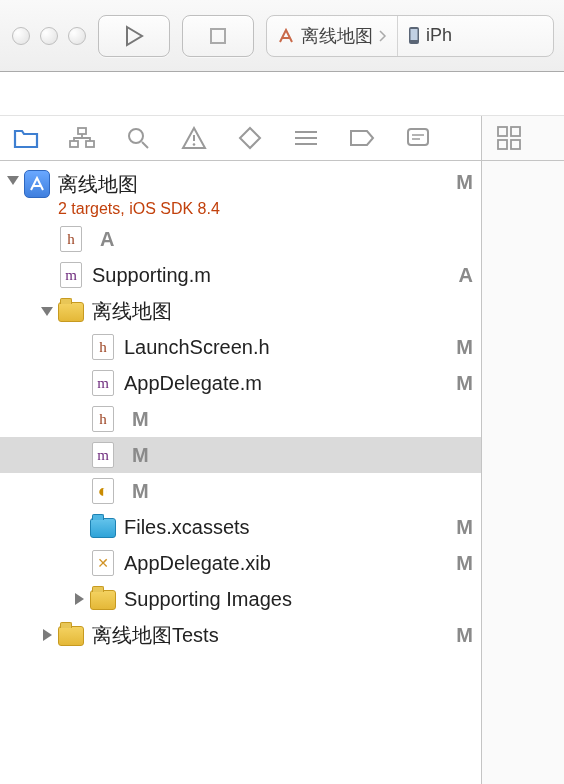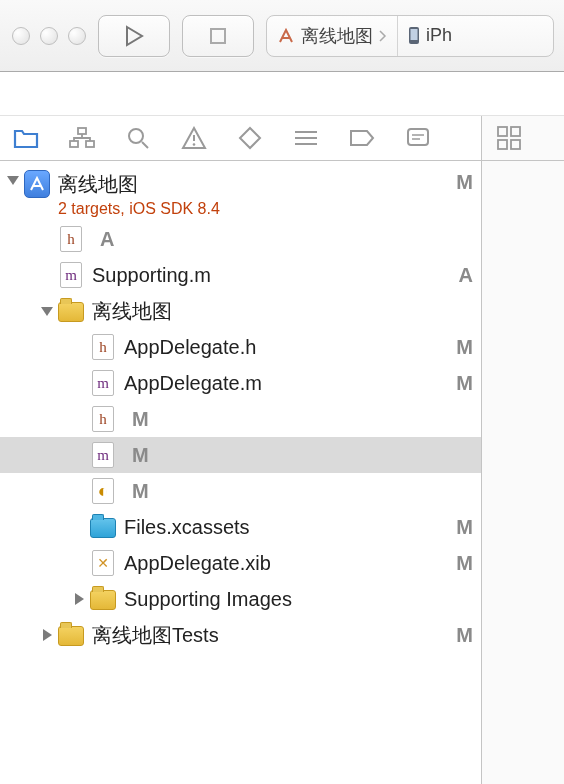--- a/index.html
+++ b/index.html
@@ -319,21 +319,21 @@
             <div class="icon-folder"></div>
           </div>
           <span class="name">离线地图</span>
           <span class="status"></span>
         </div>
         <div class="row indent2">
           <span class="disc"></span>
           <div class="icon">
             <div class="icon-file ic-h">h</div>
           </div>
-          <span class="name">AppDelegate.h</span>
+          <span class="name">LaunchScreen.h</span>
           <span class="status">M</span>
         </div>
         <div class="row indent2">
           <span class="disc"></span>
           <div class="icon">
             <div class="icon-file ic-m">m</div>
           </div>
           <span class="name">AppDelegate.m</span>
           <span class="status">M</span>
         </div>

